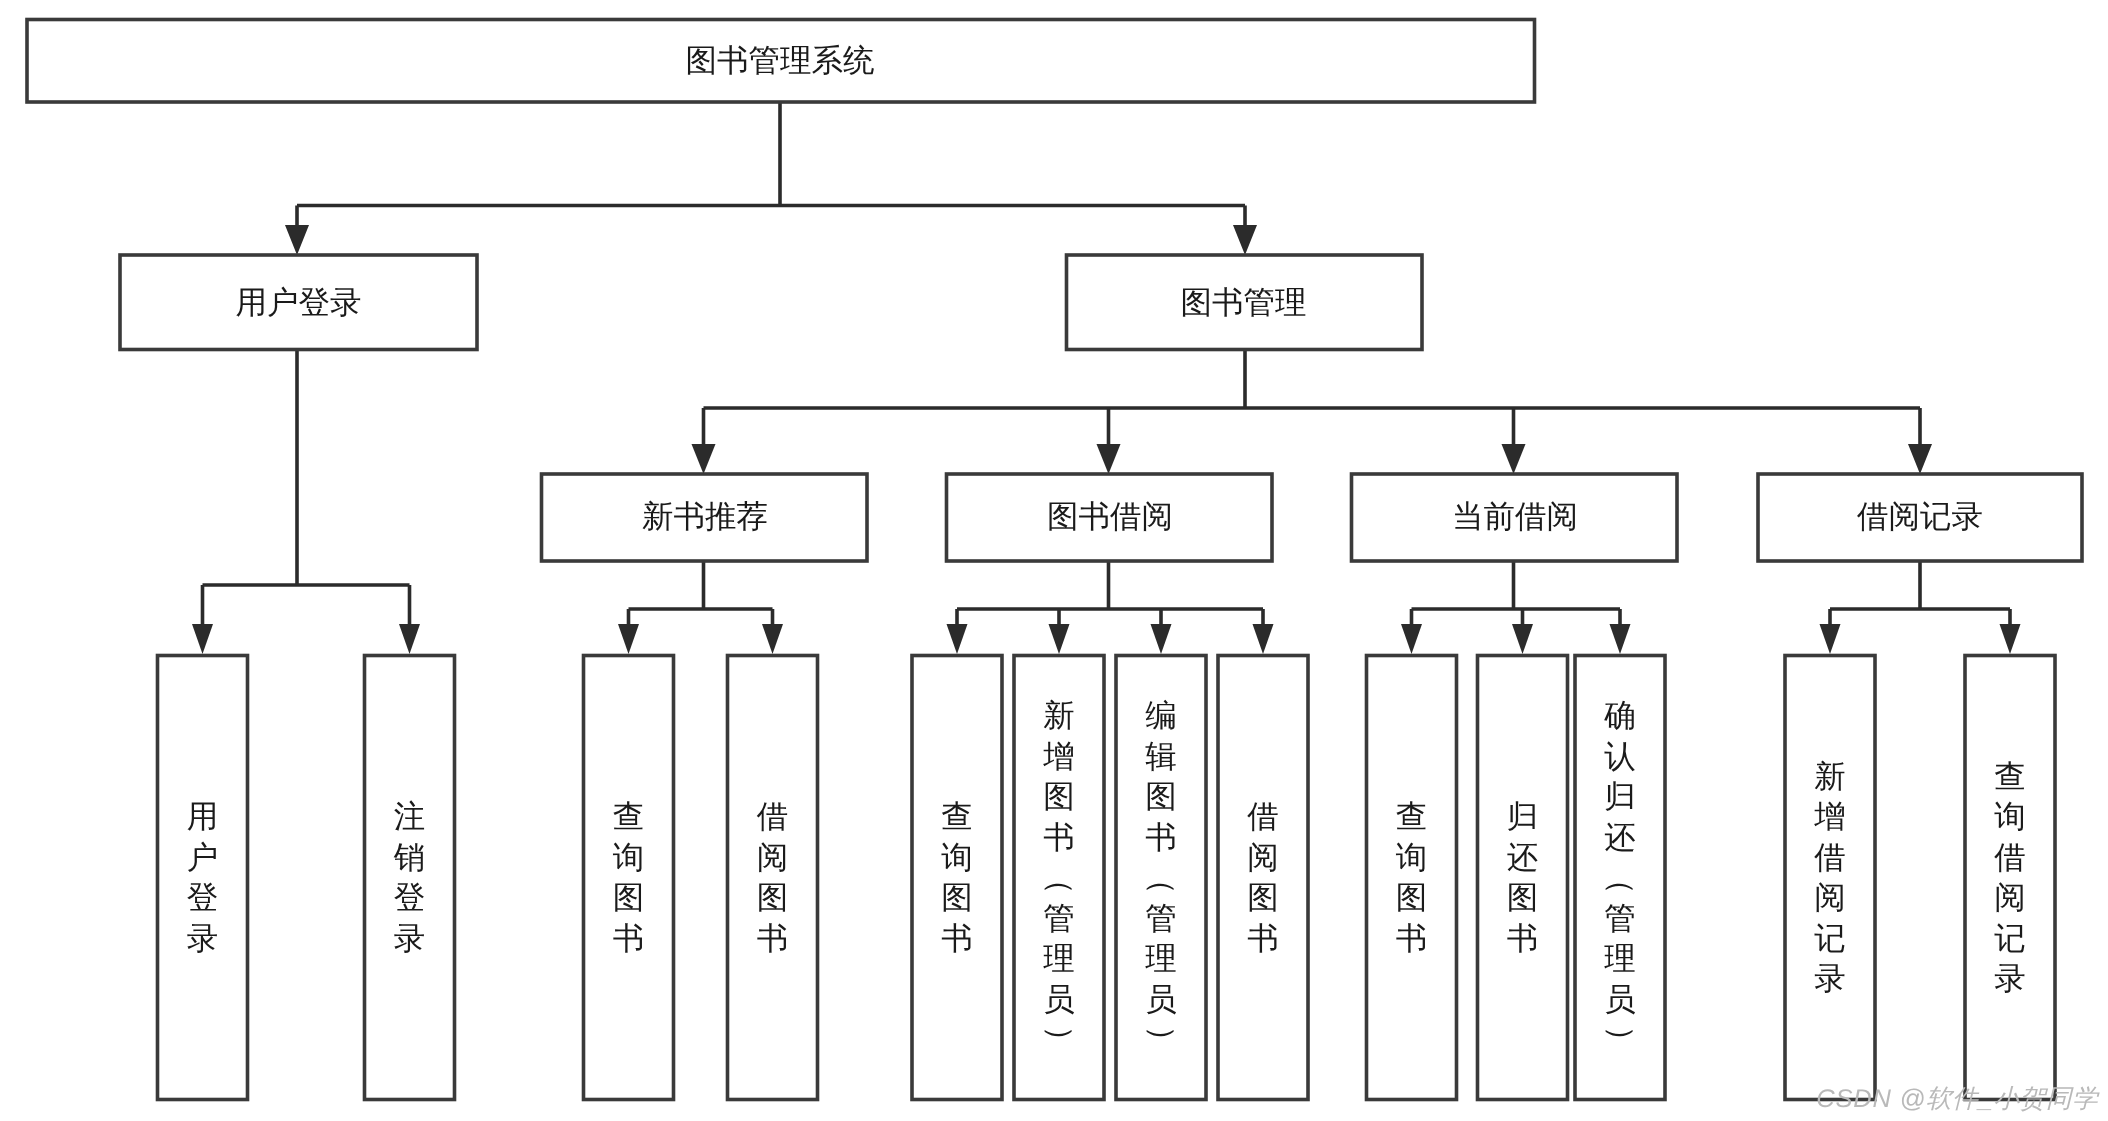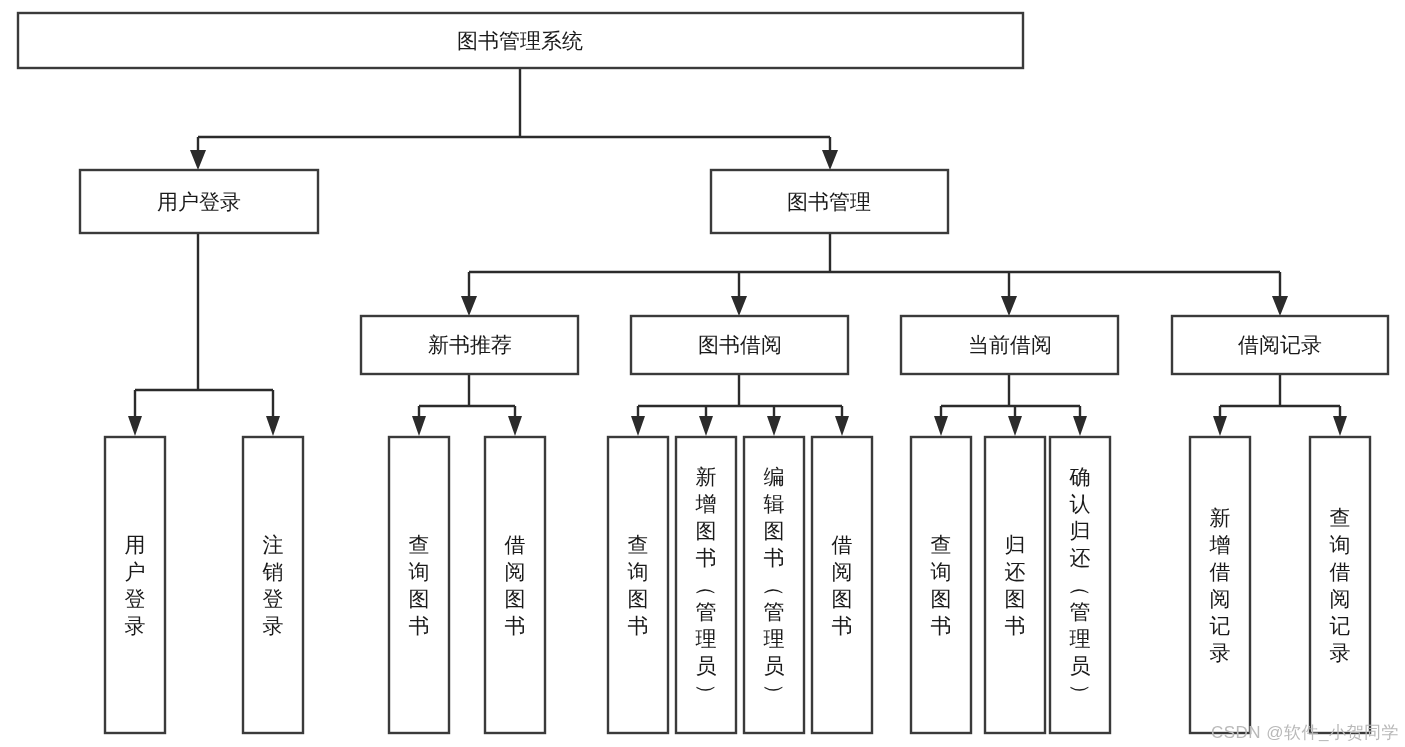--- a/index.html
+++ b/index.html
@@ -49,20 +49,21 @@
   .watermark {
     position: absolute;
     right: 6px;
     bottom: 3px;
     font-family: "Liberation Sans", "DejaVu Sans", sans-serif;
     font-size: 17px;
     color: #b9b9b9;
     letter-spacing: 0.5px;
     white-space: nowrap;
     pointer-events: none;
+    font-style: italic;
   }
 </style>
 </head>
 <body>
 
 <svg id="diagram" viewBox="0 0 1405 747" xmlns="http://www.w3.org/2000/svg">
 
   <g>
 
     <path class="connector" d="M 520 68 L 520 137 M 198 137 L 830 137 M 198 137 L 198 158 M 830 137 L 830 158"></path>

